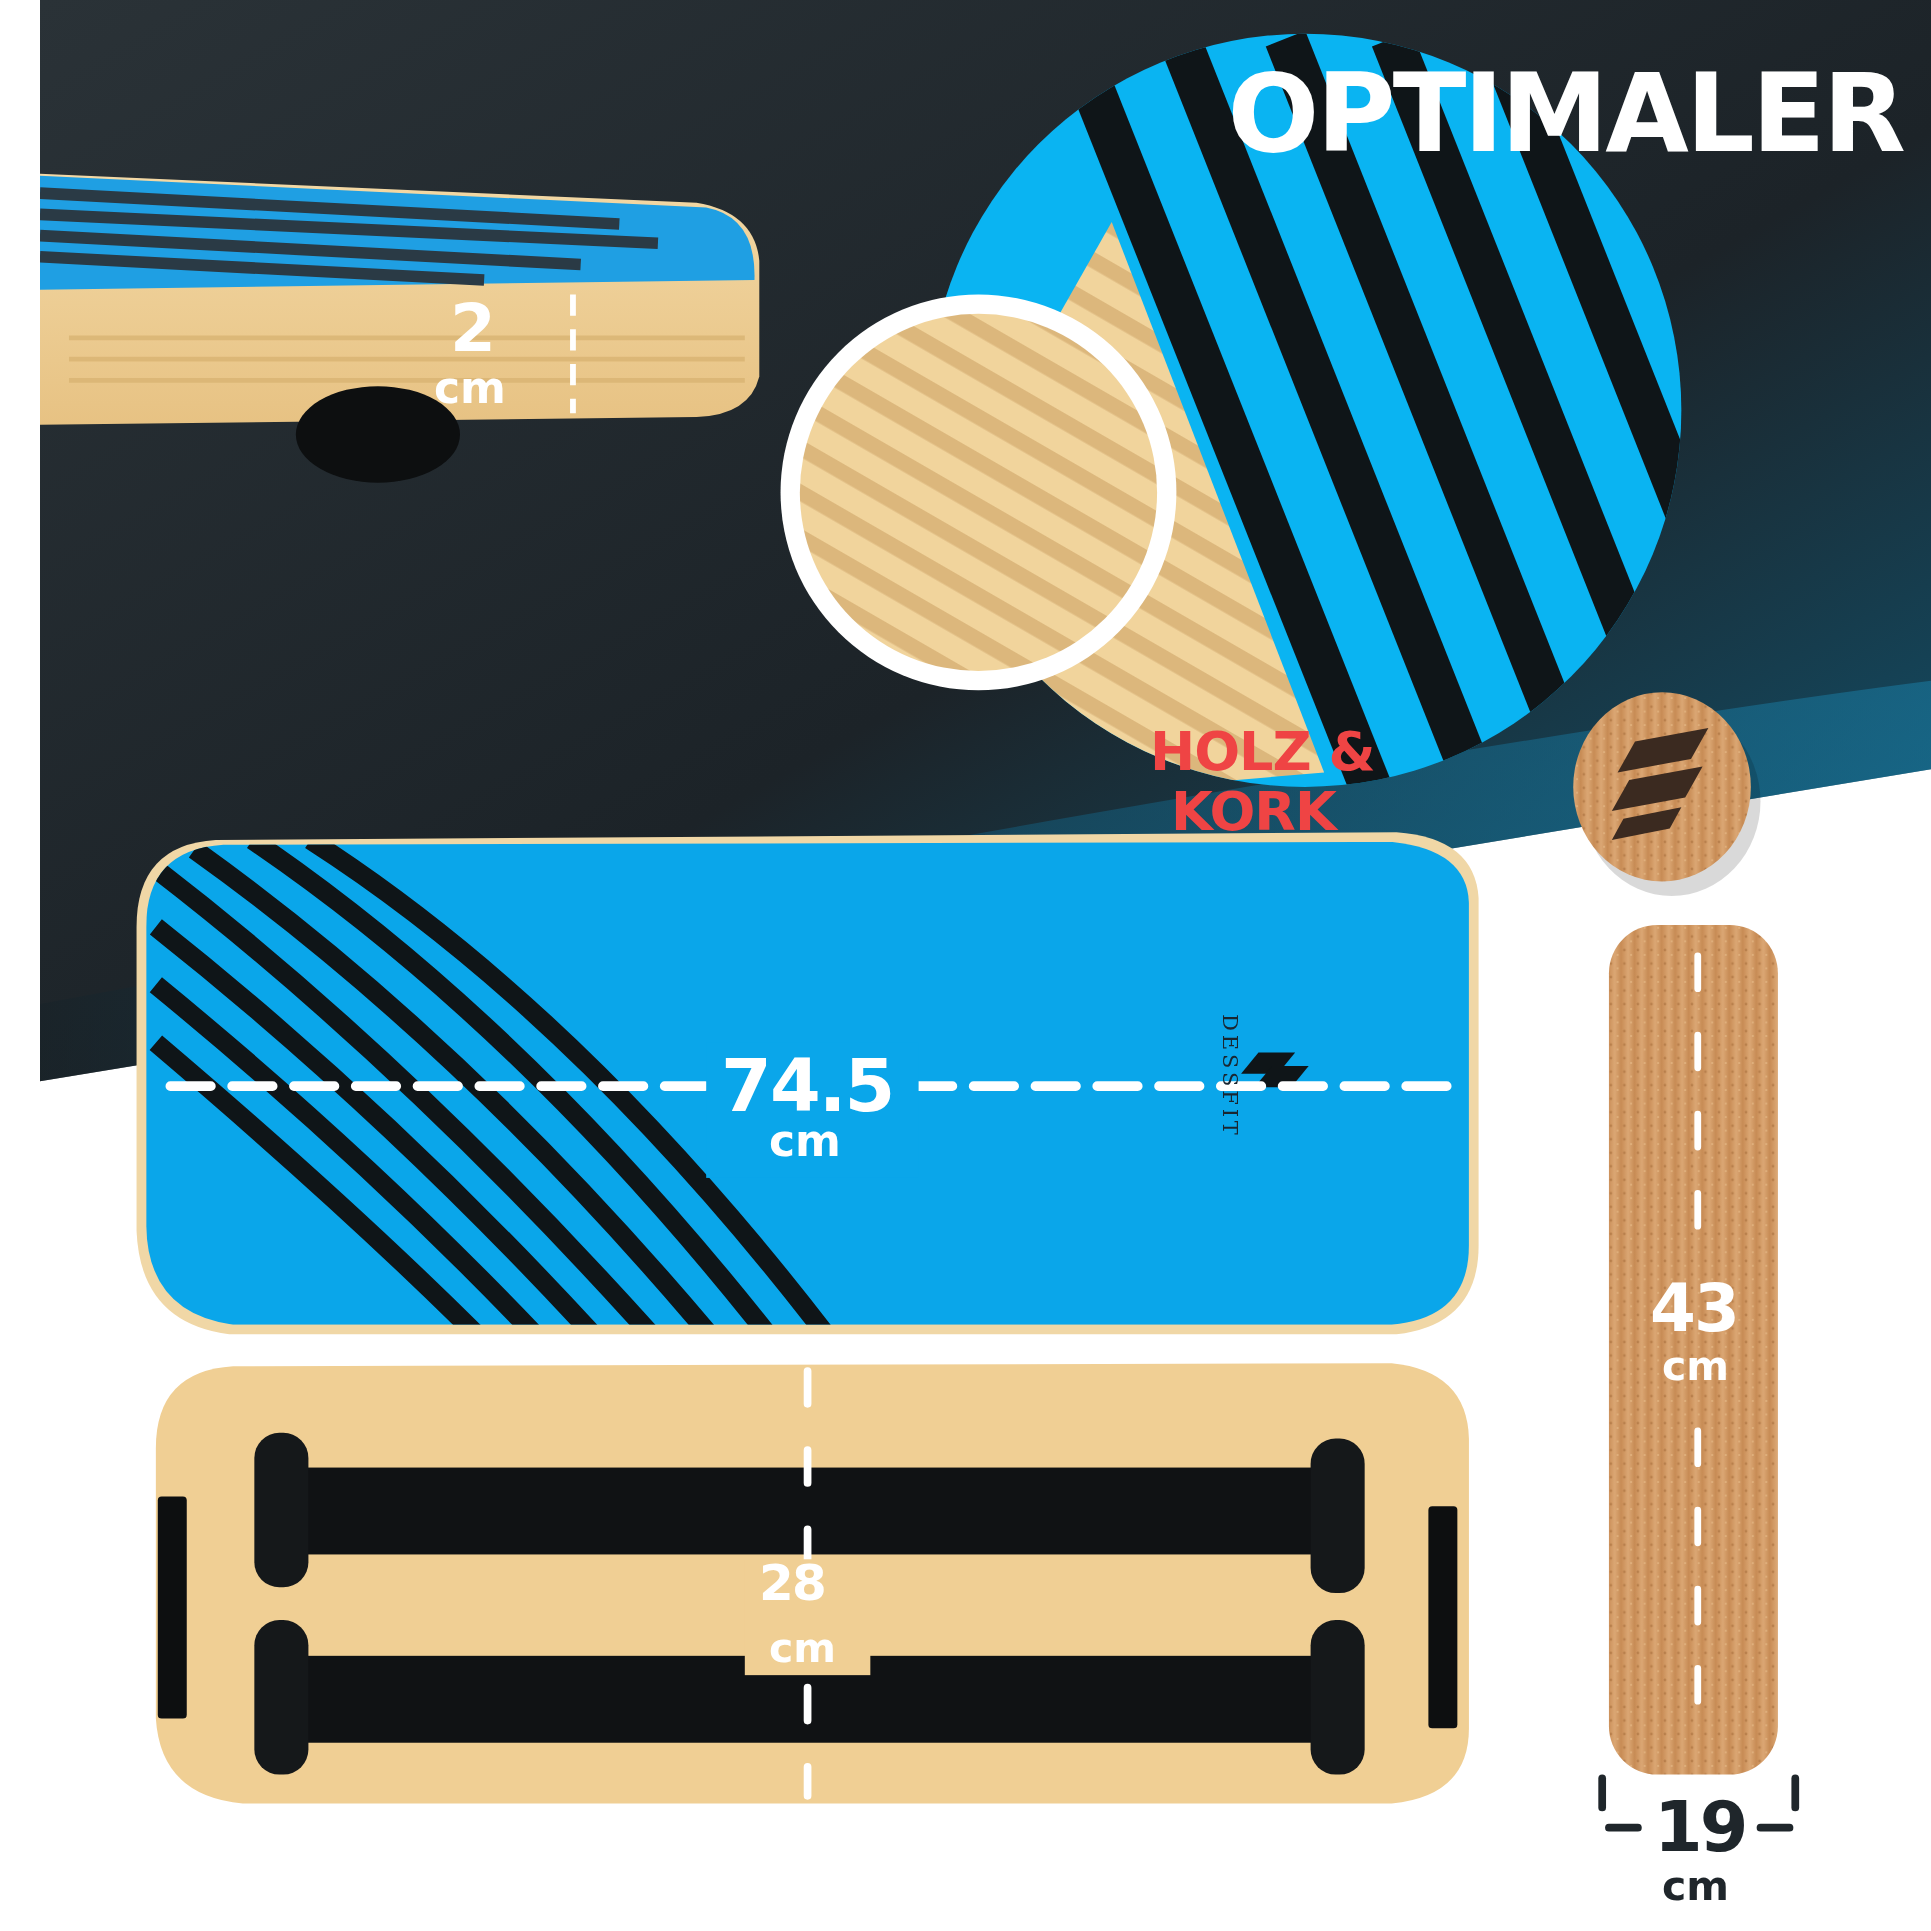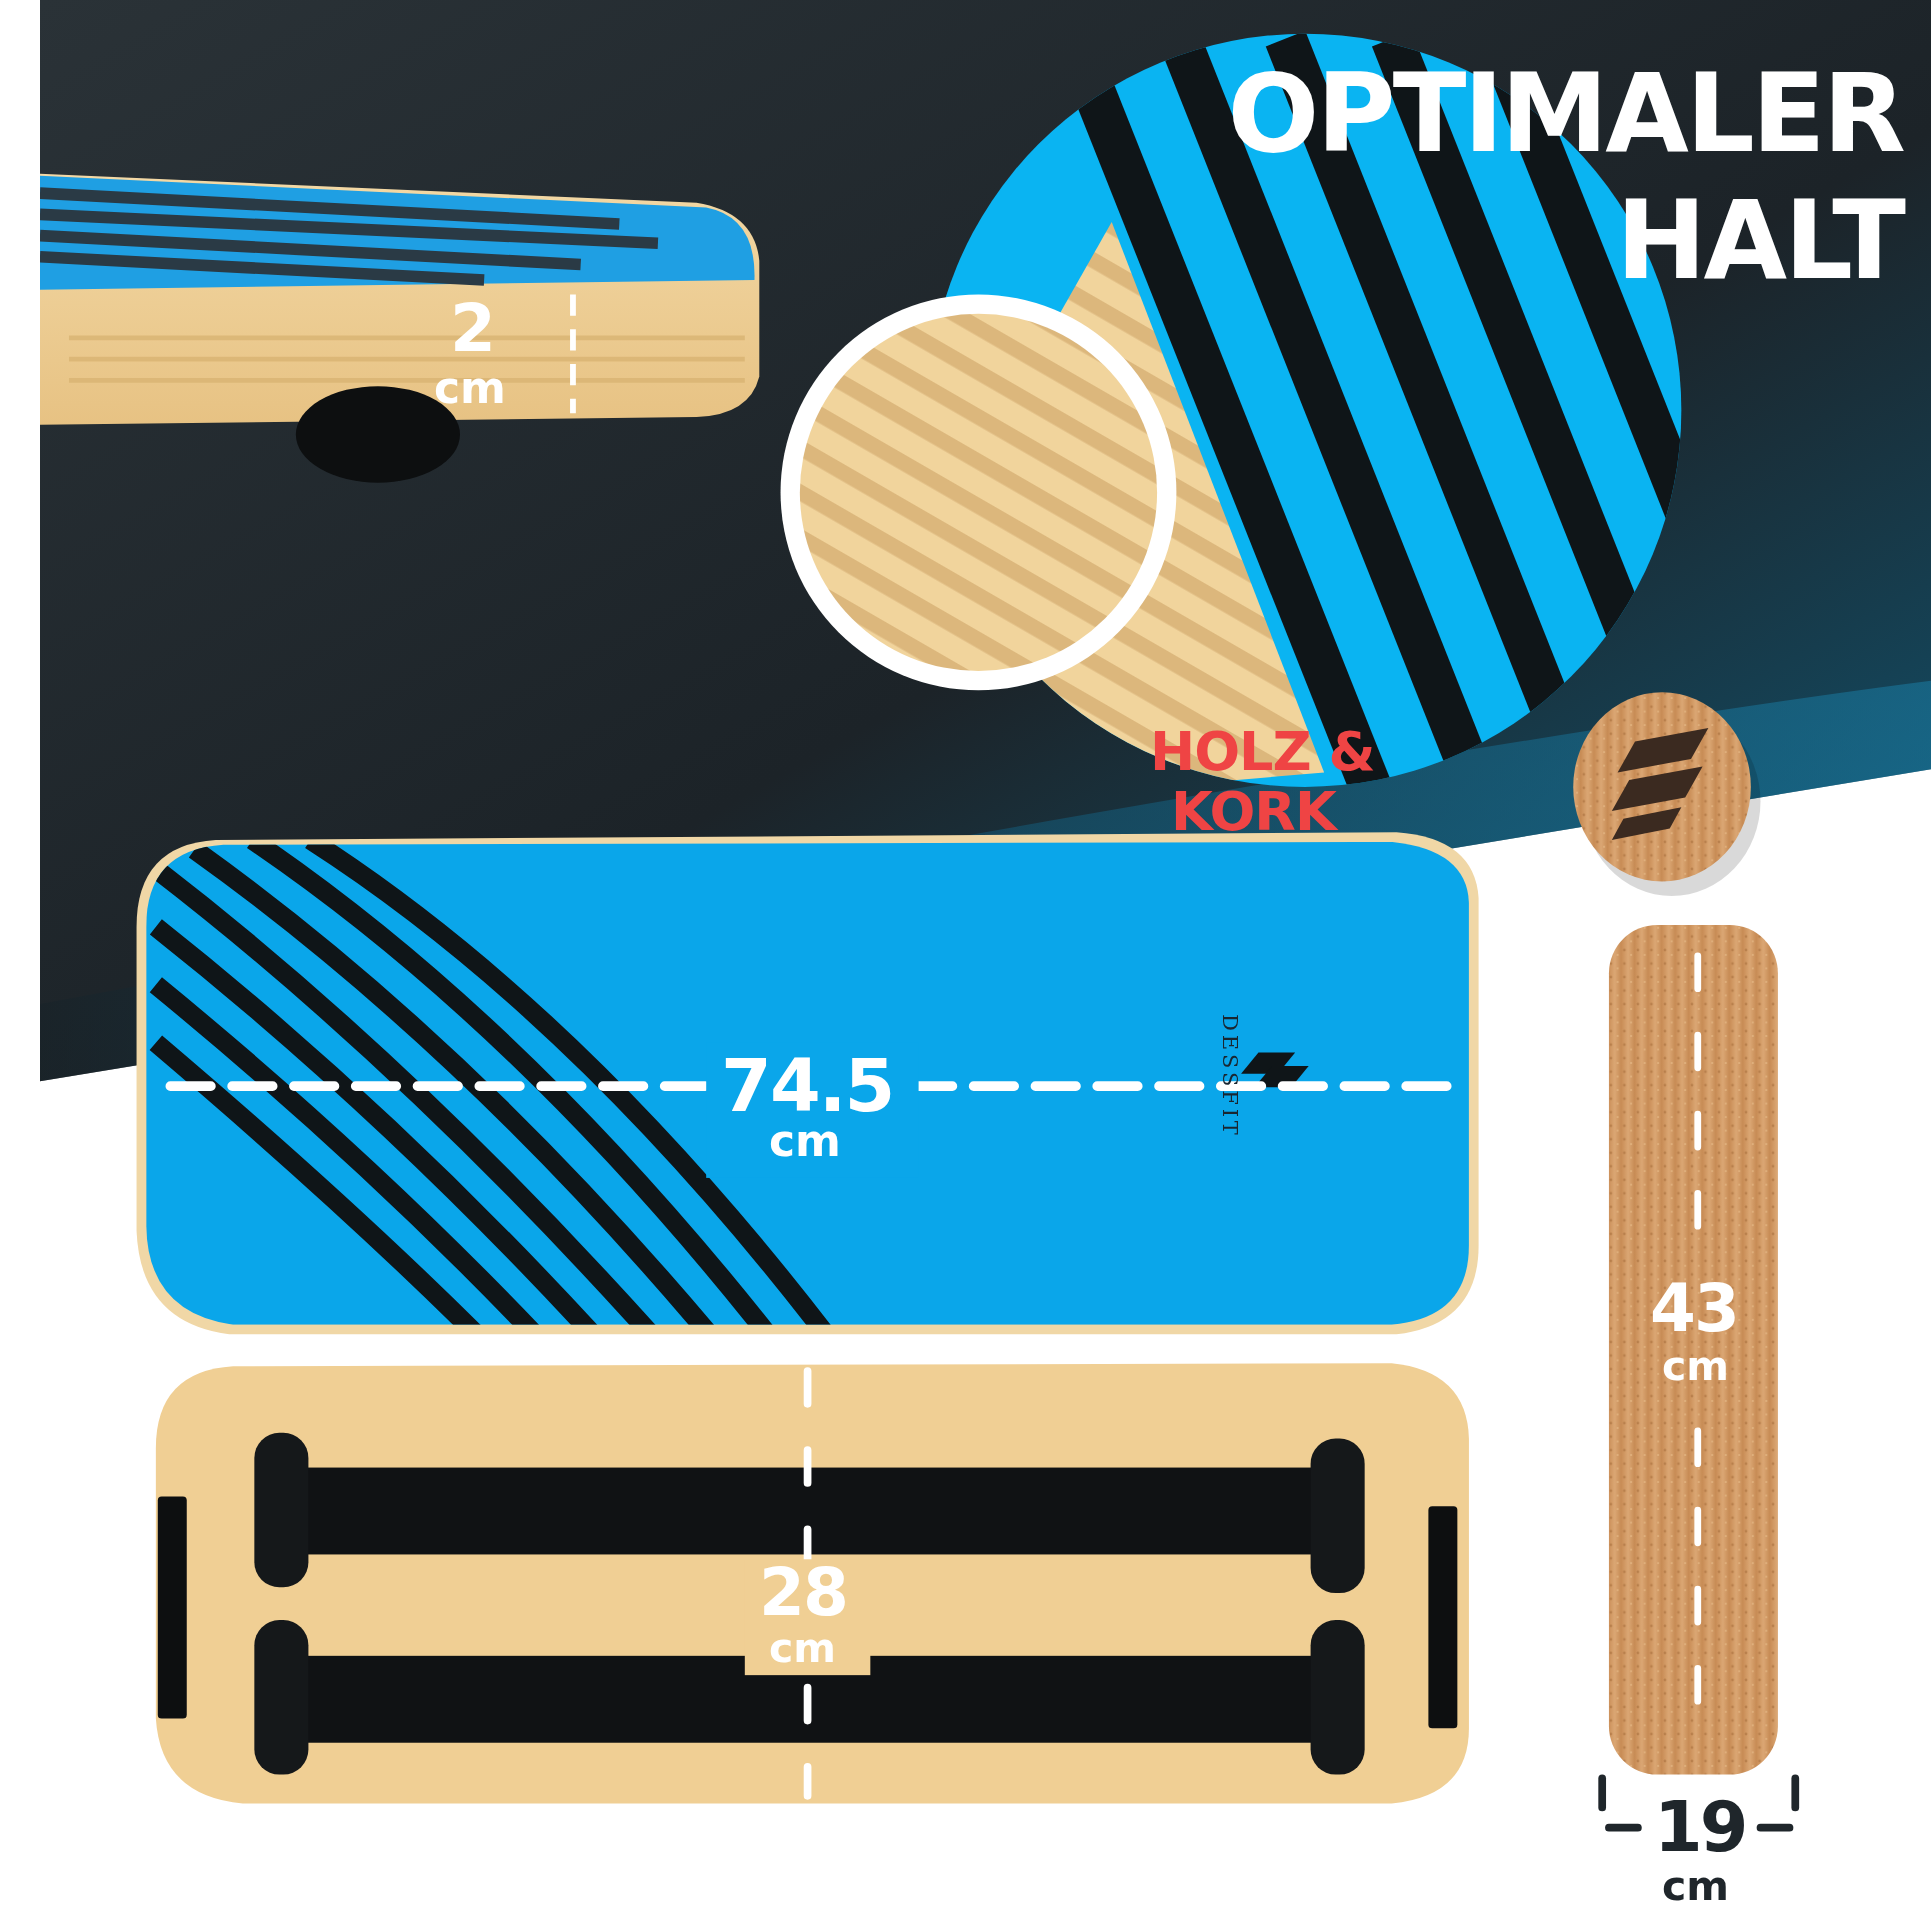--- a/index.html
+++ b/index.html
@@ -148,37 +148,36 @@
         <line x1="1618" y1="1842" x2="1618" y2="1872"></line>
         <line x1="1818" y1="1842" x2="1818" y2="1872"></line>
         <line x1="1625" y1="1893" x2="1655" y2="1893"></line>
         <line x1="1782" y1="1893" x2="1812" y2="1893"></line>
       </g>
     </g>
   </svg>
 
   <div class="headline">
     <div>OPTIMALER</div>
-    <div>HALT</div>
   </div>
 
   <div class="material">
     <div>HOLZ &amp;</div>
     <div style="padding-left:21px;">KORK</div>
   </div>
 
   <div class="brand-text">DESSFIT</div>
 
   <div class="bold-label" style="left:410px;top:290px;font-size:66px;">2</div>
   <div class="unit" style="left:394px;top:362px;font-size:44px;">cm</div>
 
   <div class="bold-label" style="left:681px;top:1043px;font-size:73px;">74.5</div>
   <div class="unit" style="left:729px;top:1115px;font-size:44px;">cm</div>
 
-  <div class="bold-label" style="left:719px;top:1554px;font-size:66px;">28</div>
+  <div class="bold-label" style="left:719px;top:1554px;font-size:50px;">28</div>
   <div class="unit" style="left:729px;top:1624px;font-size:41px;">cm</div>
 
   <div class="bold-label" style="left:1610px;top:1270px;font-size:66px;">43</div>
   <div class="unit" style="left:1622px;top:1342px;font-size:41px;">cm</div>
 
   <div class="dark-label" style="left:1614px;top:1786px;font-size:70px;letter-spacing:-2.9px;">19</div>
   <div class="dark-label" style="left:1622px;top:1862px;font-size:41px;font-weight:700;">cm</div>
 </div>
 
 

